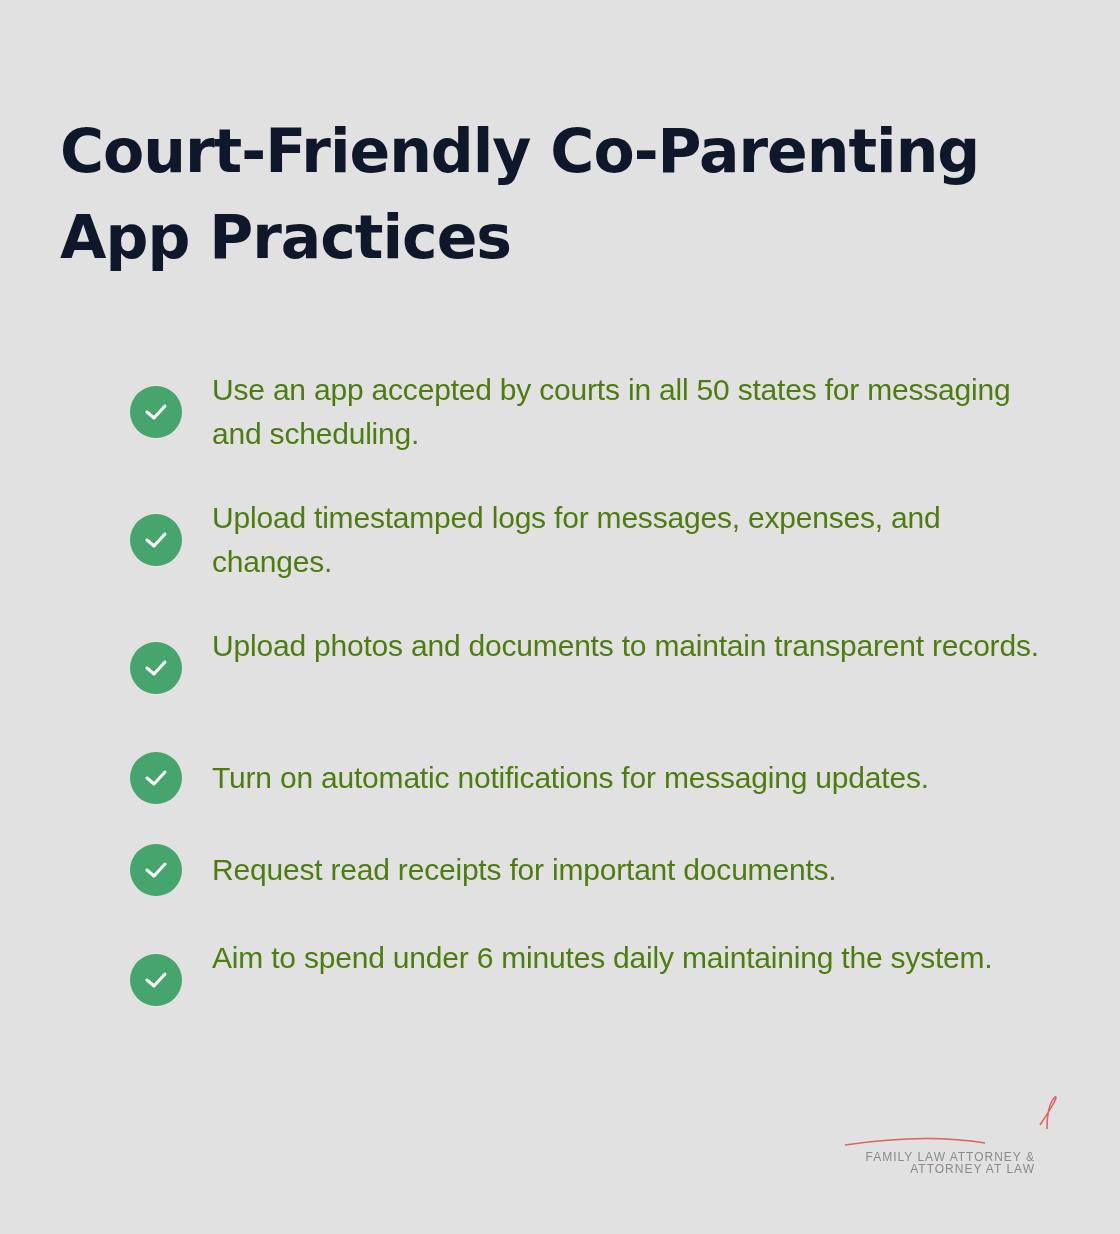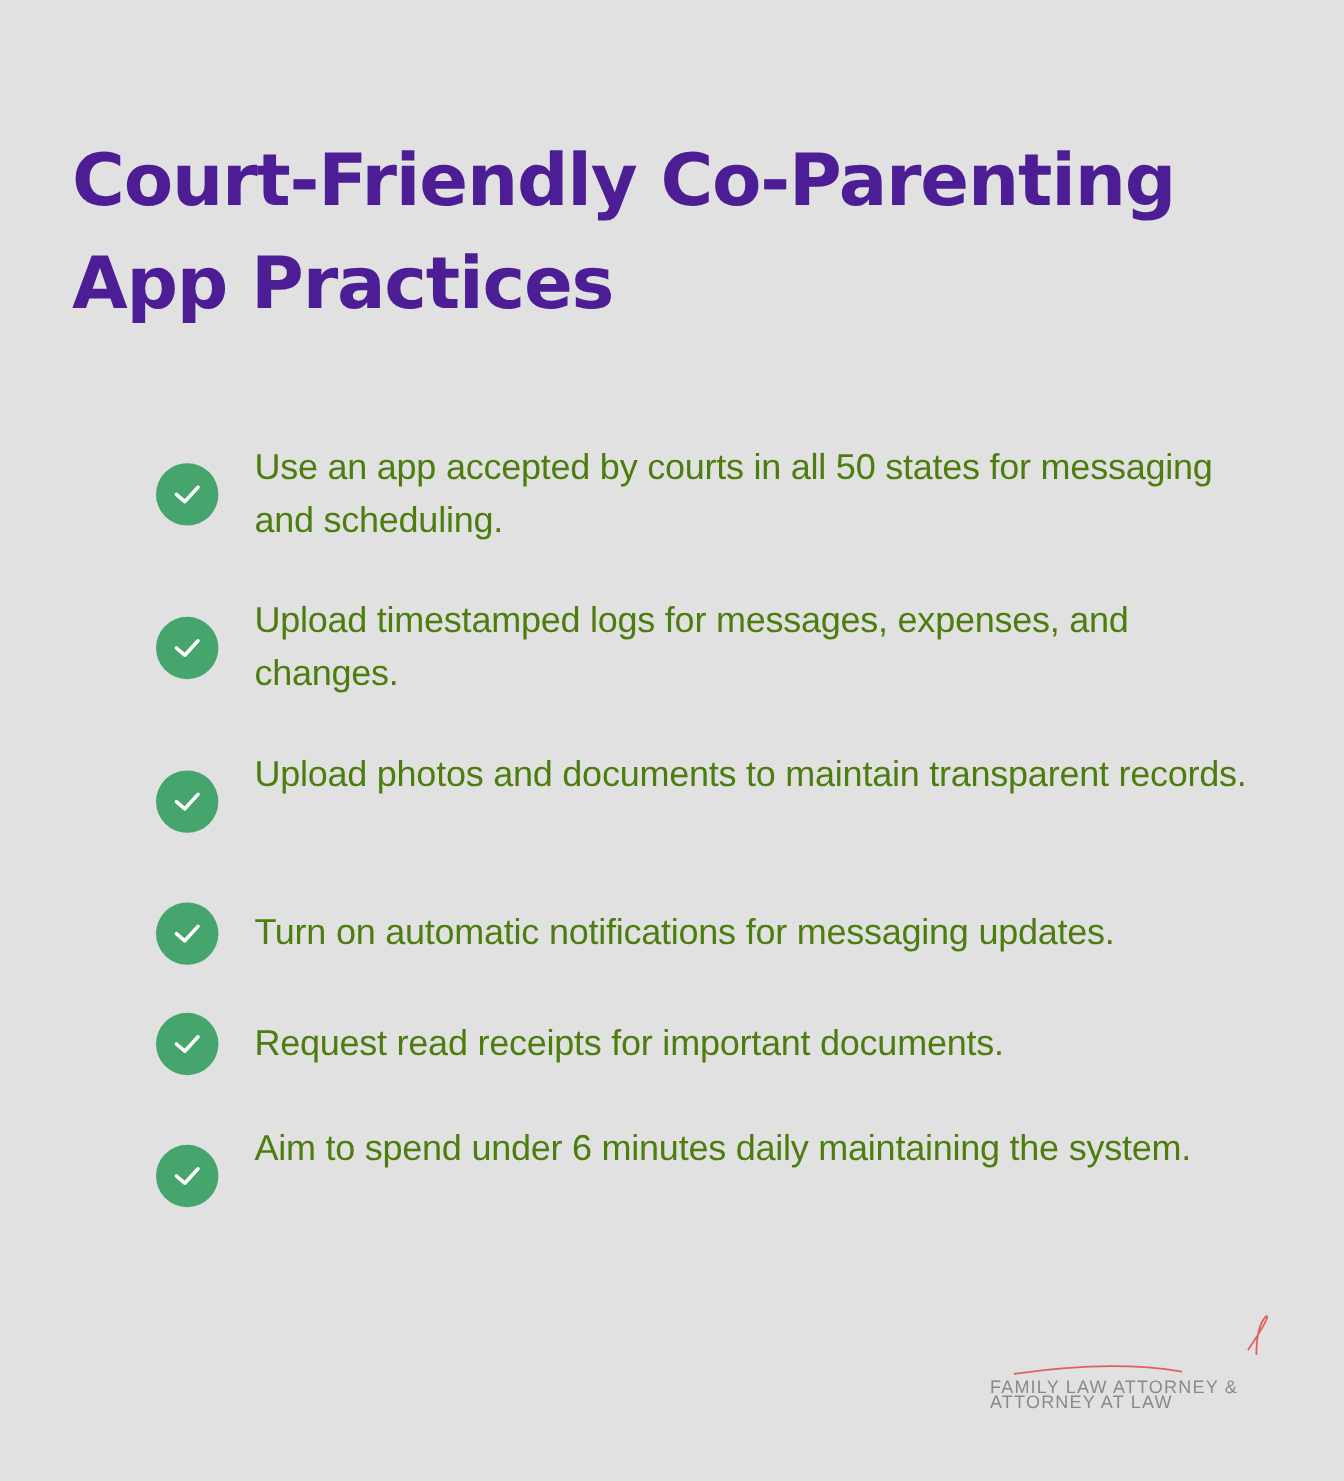--- a/index.html
+++ b/index.html
@@ -3,43 +3,43 @@
 <meta charset="utf-8">
 <style>
   html, body { margin:0; padding:0; }
   body {
     width:1120px; height:1234px; background:#e0e1e0; position:relative; overflow:hidden;
     font-family:"DejaVu Sans", sans-serif; color:#000;
   }
   .title {
     position:absolute; left:60px; top:108px; width:1000px;
     font-family:"DejaVu Sans", sans-serif; font-weight:bold;
-    font-size:60px; line-height:86px; letter-spacing:-1px; color:#4c1d95; margin:0;
+    font-size:60px; line-height:86px; letter-spacing:-1px; color:#0f172a; margin:0;
   }
   .list { position:absolute; left:130px; top:0; width:940px; }
   .item { position:absolute; left:0; width:930px; display:block; }
   .check {
     position:absolute; left:0; width:52px; height:52px; border-radius:50%;
     background:#45a56c;
   }
   .check svg { position:absolute; left:14px; top:15px; }
   .text {
     position:absolute; left:82px; width:850px;
     font-family:"Liberation Sans", sans-serif; font-size:30px; line-height:44px;
     color:#4d7c0f; letter-spacing:-0.2px;
   }
   .logo { position:absolute; left:785px; top:1085px; width:290px; height:100px; }
   .logo-script {
     position:absolute; left:5px; top:4px; width:280px; text-align:center;
     font-family:"DejaVu Serif", serif; font-style:italic; font-size:38px;
     color:#e0605e; letter-spacing:1px;
   }
   .logo-sub {
-    position:absolute; left:40px; top:66px; width:210px; text-align:left;
-    font-family:"Liberation Sans", sans-serif; font-size:15px; line-height:12px;
+    position:absolute; left:40px; top:66px; width:210px; text-align:right;
+    font-family:"Liberation Sans", sans-serif; font-size:12px; line-height:12px;
     color:#8a8a8a; letter-spacing:1px;
   }
   .logo-swash { position:absolute; left:0; top:0; }
 </style>
 </head>
 <body>
 
 <h1 class="title">Court-Friendly Co-Parenting App Practices</h1>
 
 <div class="list">

